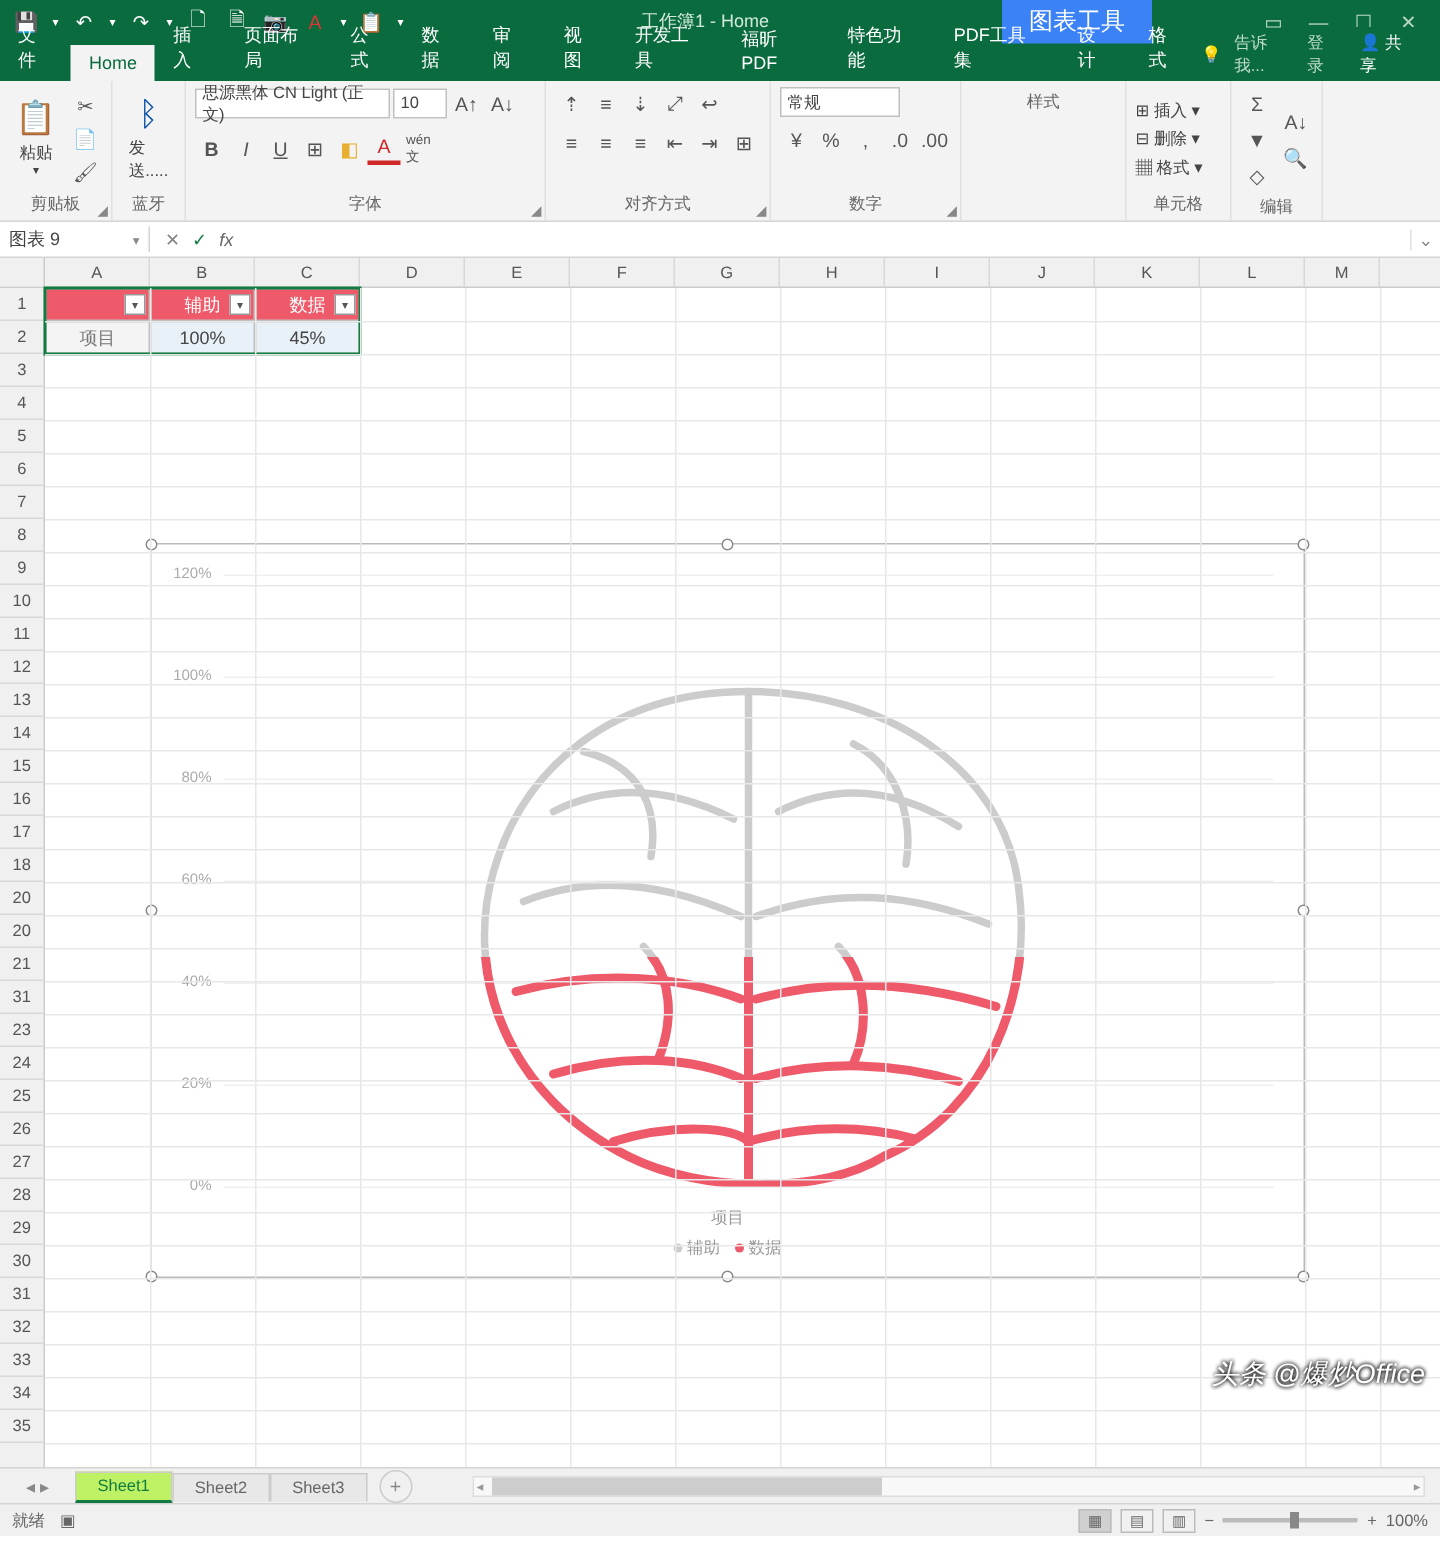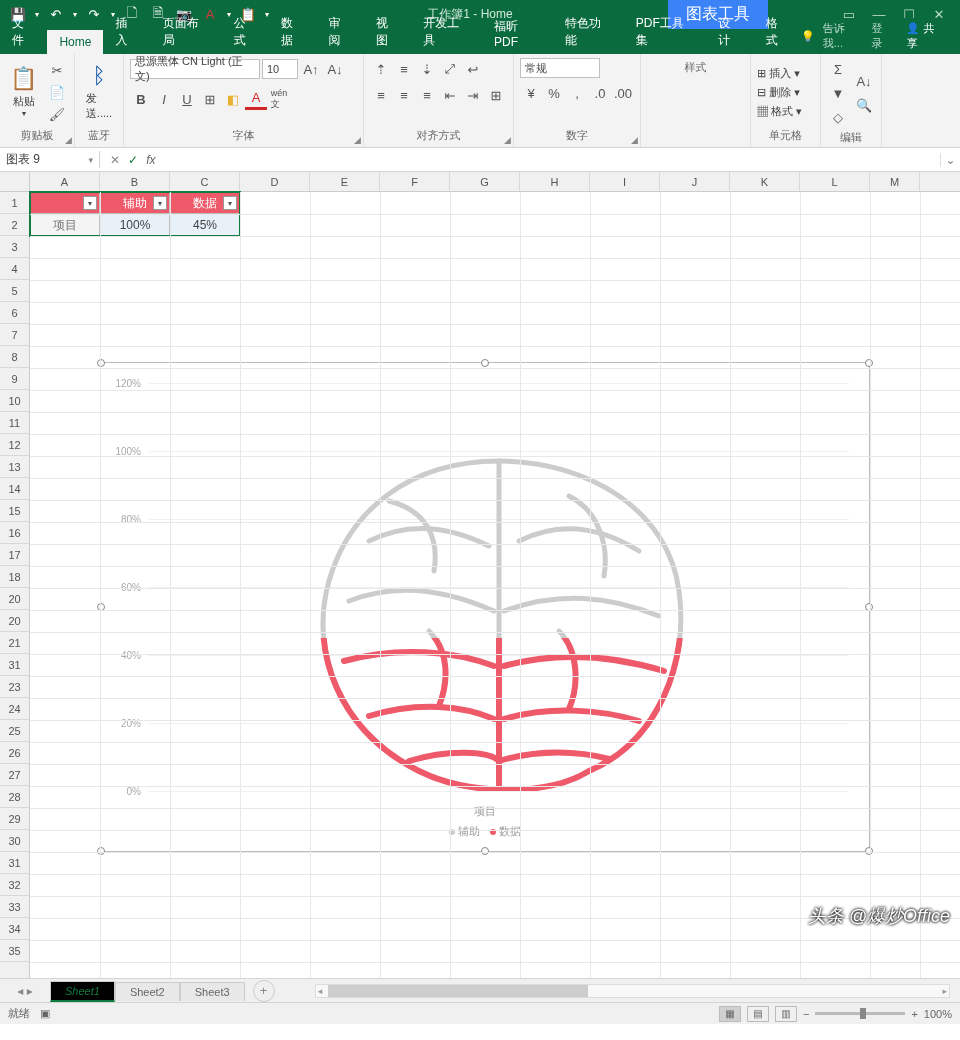--- a/index.html
+++ b/index.html
@@ -78,21 +78,21 @@
 .brain-bg { position: absolute; left: 50%; transform: translateX(-50%); bottom: 0; width: 420px; height: 340px; }
 .brain-fill { position: absolute; left: 0; right: 0; bottom: 0; overflow: hidden; }
 .x-label { position: absolute; bottom: 32px; left: 50%; transform: translateX(-50%); font-size: 11px; color: #999; }
 .legend { position: absolute; bottom: 12px; left: 50%; transform: translateX(-50%); font-size: 11px; color: #999; display: flex; gap: 10px; }
 .legend-dot { display: inline-block; width: 6px; height: 6px; border-radius: 50%; margin-right: 3px; vertical-align: middle; }
 
 
 .sheet-bar { height: 24px; background: #f0f0f0; border-top: 1px solid #d4d4d4; display: flex; align-items: center; }
 .sheet-nav { width: 50px; display: flex; justify-content: center; gap: 6px; color: #888; }
 .sheet-tab { padding: 3px 14px; border: 1px solid #ccc; border-bottom: none; background: #e8e8e8; font-size: 11px; color: #666; margin-top: 2px; }
-.sheet-tab.active { background: #000000; color: #107c41; border-bottom: 2px solid #107c41; font-style: italic; }
+.sheet-tab.active { background: #bef264; color: #107c41; border-bottom: 2px solid #107c41; }
 .add-sheet { width: 22px; height: 22px; border: 1px solid #ccc; border-radius: 50%; display: flex; align-items: center; justify-content: center; margin-left: 8px; color: #888; font-size: 13px; }
 .hscroll { flex: 1; margin: 0 10px; height: 14px; background: #f8f8f8; border: 1px solid #ddd; position: relative; margin-left: 40px; }
 .hscroll-thumb { position: absolute; left: 12px; width: 260px; top: 0; bottom: 0; background: #cdcdcd; }
 
 
 .statusbar { height: 22px; background: #f0f0f0; border-top: 1px solid #d4d4d4; display: flex; align-items: center; padding: 0 8px; font-size: 11px; color: #666; }
 .status-right { margin-left: auto; display: flex; align-items: center; gap: 6px; }
 .view-btn { width: 22px; height: 16px; border: 1px solid #bbb; display: flex; align-items: center; justify-content: center; font-size: 10px; }
 .view-btn.active { background: #d0d0d0; }
 .zoom-slider { width: 90px; height: 3px; background: #bbb; position: relative; }

